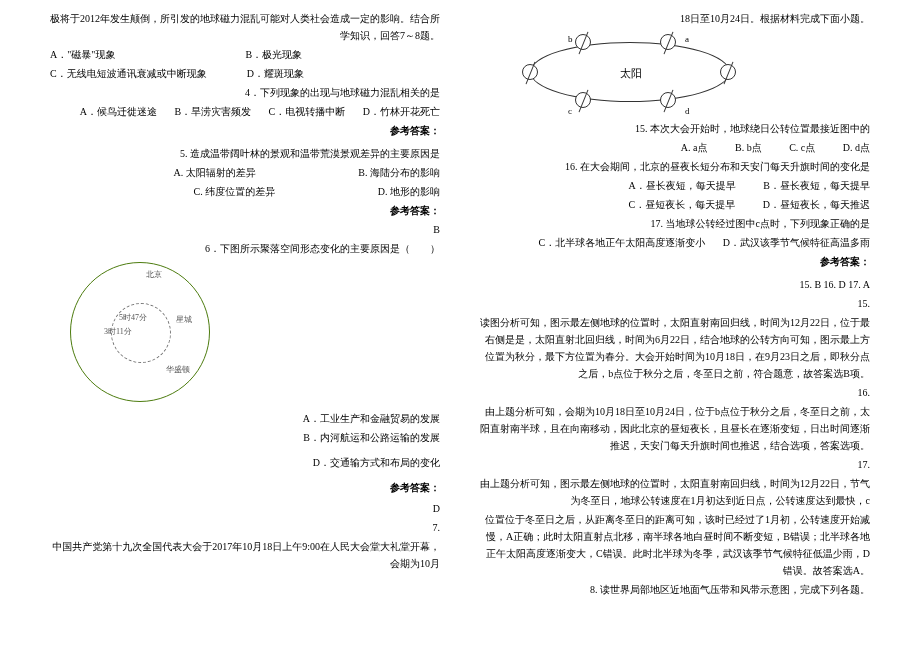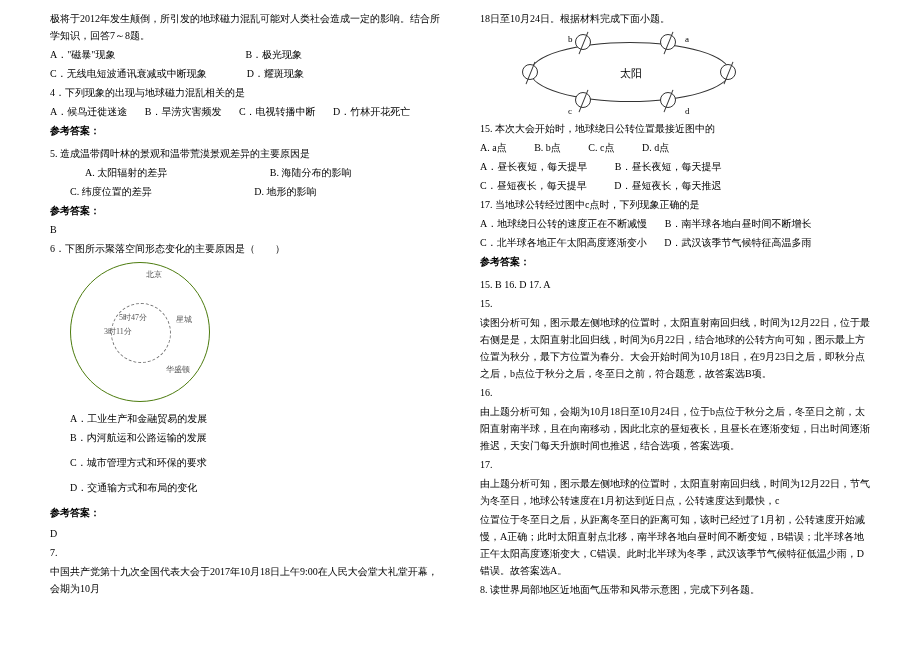--- a/index.html
+++ b/index.html
@@ -1,18 +1,18 @@
 <!DOCTYPE html>
 <html><head>
   <meta charset="utf-8">
   <style>
     * { margin: 0; padding: 0; box-sizing: border-box; }
     body { background: #fff; font-family: "SimSun", "Microsoft YaHei", serif; font-size: 10px; color: #000; width: 920px; height: 651px; overflow: hidden; }
     .page { display: flex; padding: 10px 50px; gap: 40px; }
-    .column { flex: 1; line-height: 1.7; }
+    .column { flex: 1; line-height: 1.7; text-align: right; }
     .line { margin-bottom: 2px; }
     .indent { padding-left: 20px; }
     .indent2 { padding-left: 35px; }
     .opts { display: flex; gap: 40px; }
     .ref { font-weight: bold; }
     .circle-fig { width: 140px; height: 140px; border: 1px solid #4d7c0f; border-radius: 50%; position: relative; margin: 5px 0 8px 20px; }
     .circle-fig .inner { position:absolute; width:60px; height:60px; border:1px dashed #777; border-radius:50%; top:40px; left:40px; }
     .orbit-fig { width: 220px; height: 80px; margin: 5px 0 8px 40px; position: relative; }
     .orbit-fig .ellipse { position:absolute; width:200px; height:60px; border:1px solid #333; border-radius: 100px/30px; top:10px; left:10px; }
     .orbit-fig .sun { position:absolute; top:32px; left:100px; font-size:11px; }
@@ -63,21 +63,20 @@
       <div class="inner"></div>
       <span class="txt" style="top:5px; left:75px">北京</span>
       <span class="txt" style="top:50px; left:105px">星城</span>
       <span class="txt" style="top:100px; left:95px">华盛顿</span>
       <span class="txt" style="top:48px; left:48px">5时47分</span>
       <span class="txt" style="top:62px; left:33px">3时11分</span>
     </div>
 
     <div class="line indent" style="margin-top:4px">A．工业生产和金融贸易的发展</div>
     <div class="line indent" style="">B．内河航运和公路运输的发展</div>
-    <div class="line indent" style="margin-top:8px">C．城市管理方式和环保的要求</div>
     <div class="line indent" style="margin-top:8px">D．交通输方式和布局的变化</div>
 
     <div class="line ref" style="margin-top:8px">参考答案：</div>
     <div class="line" style="margin-top:4px">D</div>
     <div class="line">7.</div>
     <div class="line">中国共产党第十九次全国代表大会于2017年10月18日上午9:00在人民大会堂大礼堂开幕，会期为10月</div>
   </div>
 
   <div class="column">
     <div class="line">18日至10月24日。根据材料完成下面小题。</div>
@@ -97,33 +96,30 @@
       <span class="lbl" style="top:72px; left:165px">d</span>
     </div>
 
     <div class="line">15. 本次大会开始时，地球绕日公转位置最接近图中的</div>
     <div class="line">
       <span>A. a点</span>
       <span style="margin-left:25px">B. b点</span>
       <span style="margin-left:25px">C. c点</span>
       <span style="margin-left:25px">D. d点</span>
     </div>
+    <div class="line">16. 在大会期间，北京的昼夜长短分布和天安门每天升旗时间的变化是</div>
     <div class="line">
       <span>A．昼长夜短，每天提早</span>
       <span style="margin-left:25px">B．昼长夜短，每天提早</span>
     </div>
     <div class="line">
       <span>C．昼短夜长，每天提早</span>
       <span style="margin-left:25px">D．昼短夜长，每天推迟</span>
     </div>
     <div class="line">17. 当地球公转经过图中c点时，下列现象正确的是</div>
-    <div class="line">
-      <span>A．地球绕日公转的速度正在不断减慢</span>
-      <span style="margin-left:15px">B．南半球各地白昼时间不断增长</span>
-    </div>
     <div class="line">
       <span>C．北半球各地正午太阳高度逐渐变小</span>
       <span style="margin-left:15px">D．武汉该季节气候特征高温多雨</span>
     </div>
     <div class="line ref">参考答案：</div>
     <div class="line" style="margin-top:6px">15. B    16. D    17. A</div>
     <div class="line">15.</div>
     <div class="line">读图分析可知，图示最左侧地球的位置时，太阳直射南回归线，时间为12月22日，位于最右侧是是，太阳直射北回归线，时间为6月22日，结合地球的公转方向可知，图示最上方位置为秋分，最下方位置为春分。大会开始时间为10月18日，在9月23日之后，即秋分点之后，b点位于秋分之后，冬至日之前，符合题意，故答案选B项。</div>
     <div class="line">16.</div>
     <div class="line">由上题分析可知，会期为10月18日至10月24日，位于b点位于秋分之后，冬至日之前，太阳直射南半球，且在向南移动，因此北京的昼短夜长，且昼长在逐渐变短，日出时间逐渐推迟，天安门每天升旗时间也推迟，结合选项，答案选项。</div>

